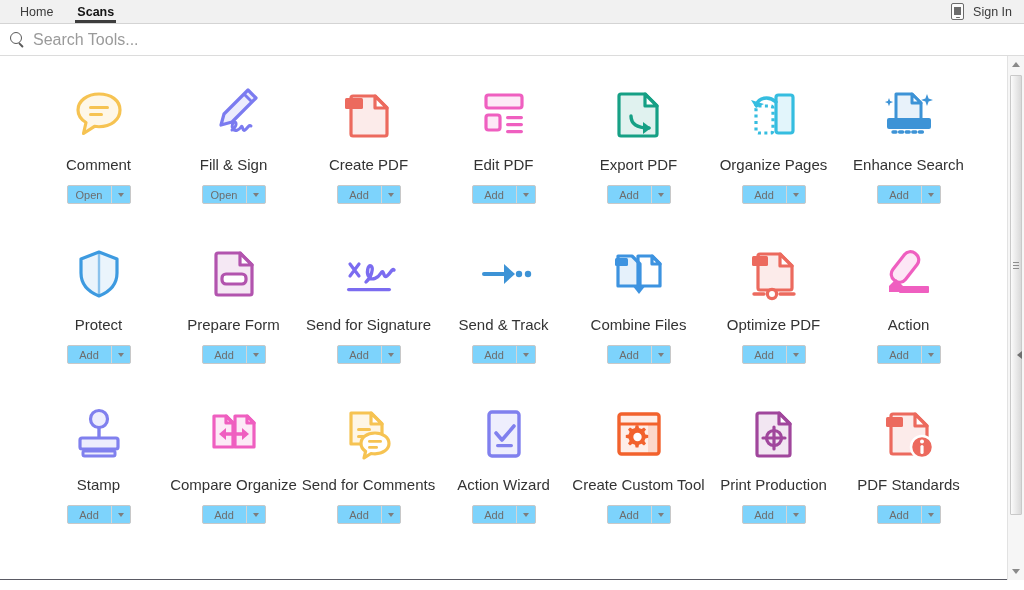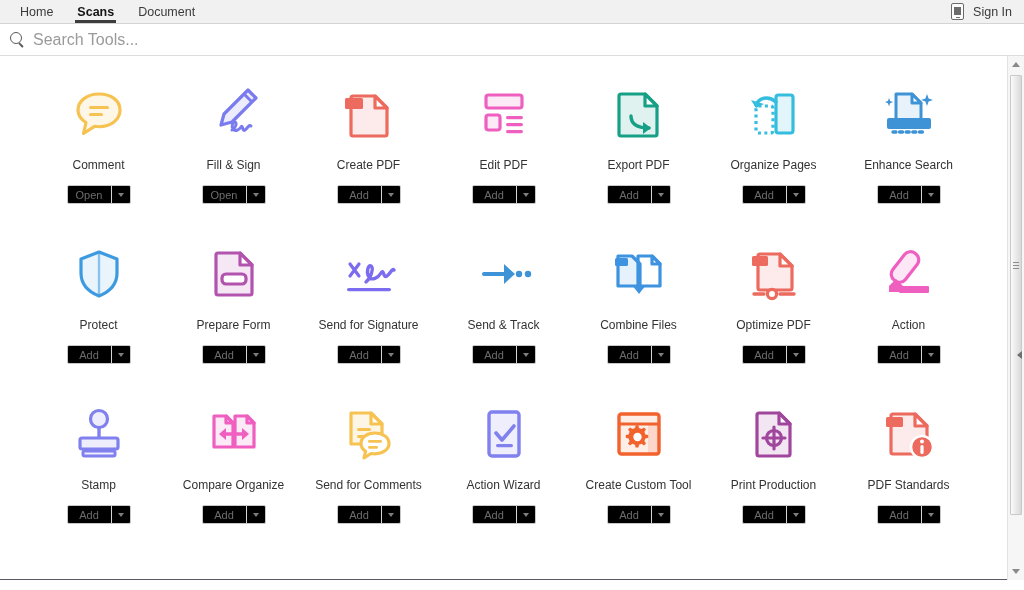--- a/index.html
+++ b/index.html
@@ -108,32 +108,32 @@
     display:flex; flex-direction:column; align-items:center;
   }
   .tool-icon{
     width:64px; height:64px;
     display:flex; align-items:center; justify-content:center;
     margin-bottom:12px;
     flex:none;
   }
   .tool-icon svg{ display:block; }
   .tool-label{
-    font-size:12px; color:#333333;
+    font-size:15px; color:#333333;
     text-align:center; line-height:14px;
     white-space:nowrap;
     margin-bottom:13px;
   }
   
   .tool-btn{
     display:flex; align-items:stretch;
     height:19px;
     border:1px solid #c8c8c8;
     border-radius:2px;
-    background:#000000;
+    background:#7dd3fc;
     overflow:hidden;
     cursor:default;
   }
   .tool-btn .lbl{
     display:flex; align-items:center; justify-content:center;
     min-width:43px; padding:0 7px;
     font-size:11px; color:#6d6d6d;
   }
   .tool-btn .sep{ width:1px; background:#d5d5d5; }
   .tool-btn .caret{
@@ -203,23 +203,20 @@
 </head>
 <body>
 
 <div class="menubar">
   <div class="menu-tabs">
     <div class="menu-tab">
       <span>Home</span>
     </div>
     <div class="menu-tab active">
       <span>Scans</span>
-    </div>
-    <div class="menu-tab">
-      <span>Document</span>
     </div>
   </div>
   <div class="menubar-right">
     <div class="device-icon"></div>
     <div class="signin">Sign In</div>
   </div>
 </div>
 
 <div class="searchbar">
   <div class="search-icon"></div>

